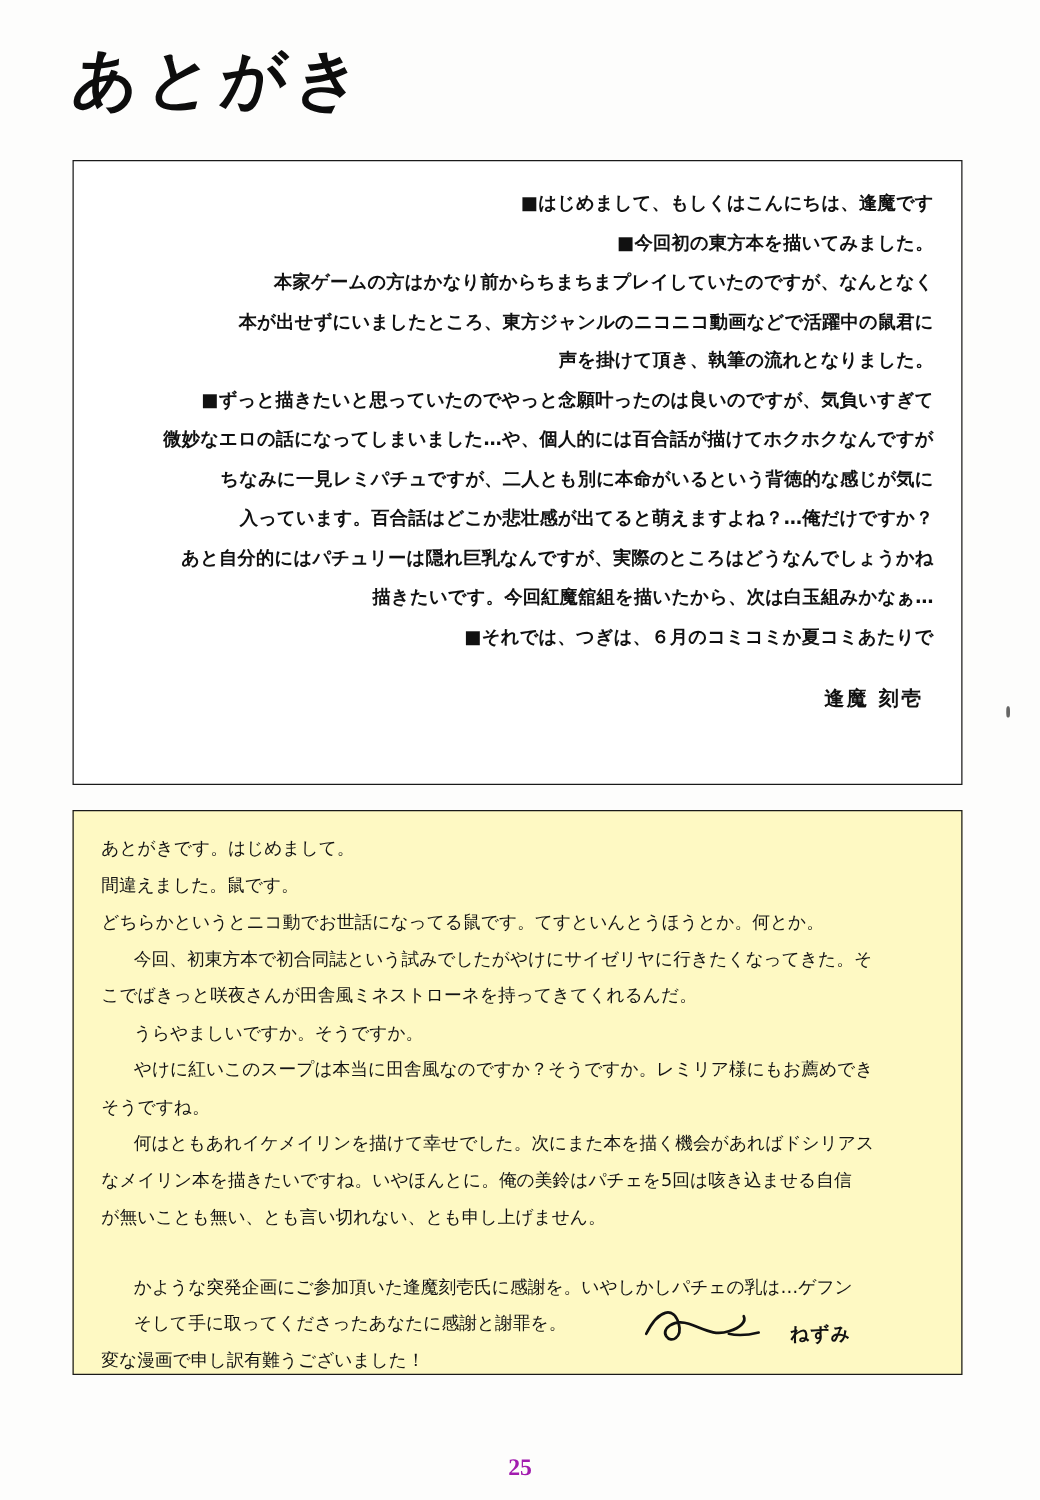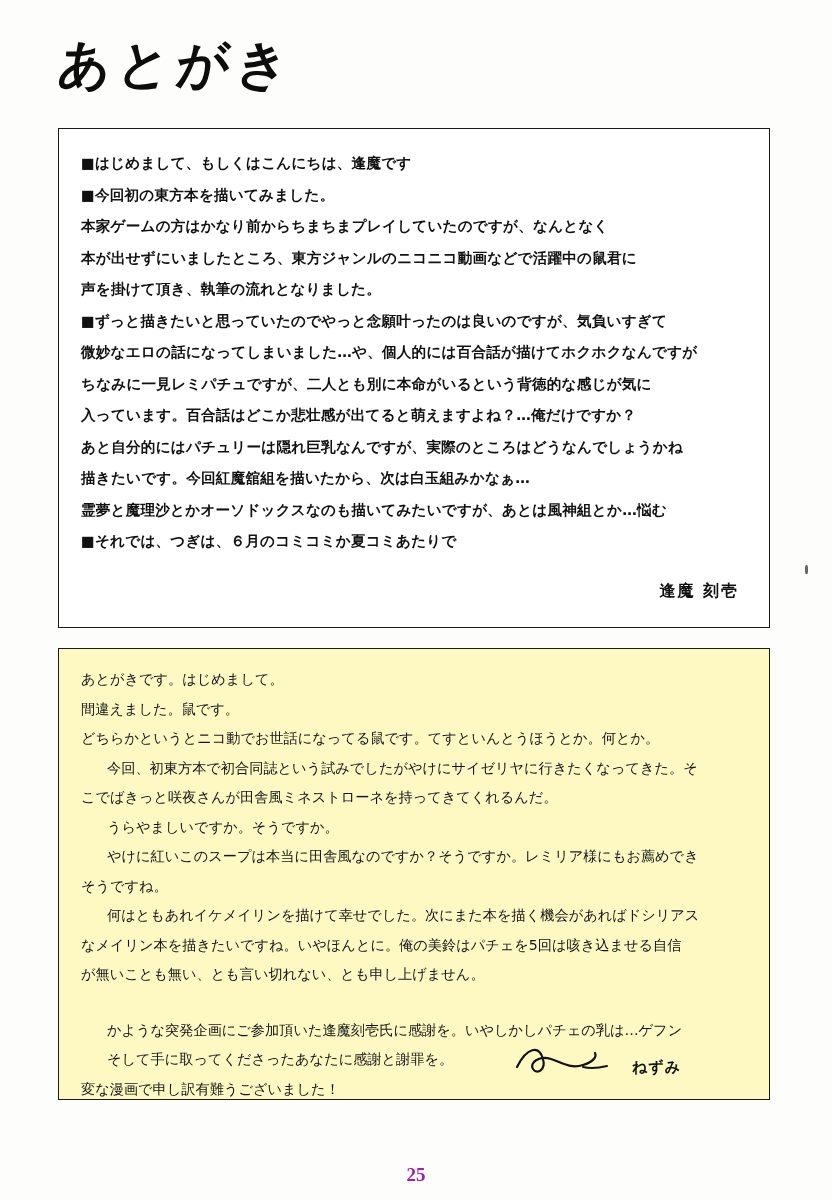--- a/index.html
+++ b/index.html
@@ -48,20 +48,21 @@
     background: #ffffff;
   }
   .box-top-inner {
     padding: 18px 22px 10px 22px;
     font-family: "DejaVu Sans", sans-serif;
     font-size: 14.6px;
     font-weight: 700;
     line-height: 31.5px;
     color: #111111;
     letter-spacing: 0.2px;
+    text-align: right;
   }
   .box-top-inner p {
     margin: 0;
     white-space: nowrap;
   }
   .sig-top {
     text-align: right;
     padding: 14px 30px 0 0;
     font-family: "DejaVu Sans", sans-serif;
     font-size: 16px;
@@ -155,21 +156,20 @@
       <p>■今回初の東方本を描いてみました。</p>
       <p>本家ゲームの方はかなり前からちまちまプレイしていたのですが、なんとなく</p>
       <p>本が出せずにいましたところ、東方ジャンルのニコニコ動画などで活躍中の鼠君に</p>
       <p>声を掛けて頂き、執筆の流れとなりました。</p>
       <p>■ずっと描きたいと思っていたのでやっと念願叶ったのは良いのですが、気負いすぎて</p>
       <p>微妙なエロの話になってしまいました…や、個人的には百合話が描けてホクホクなんですが</p>
       <p>ちなみに一見レミパチュですが、二人とも別に本命がいるという背徳的な感じが気に</p>
       <p>入っています。百合話はどこか悲壮感が出てると萌えますよね？…俺だけですか？</p>
       <p>あと自分的にはパチュリーは隠れ巨乳なんですが、実際のところはどうなんでしょうかね</p>
       <p>描きたいです。今回紅魔舘組を描いたから、次は白玉組みかなぁ…</p>
-      <p>霊夢と魔理沙とかオーソドックスなのも描いてみたいですが、あとは風神組とか…悩む</p>
       <p>■それでは、つぎは、６月のコミコミか夏コミあたりで</p>
     </div>
     <div class="sig-top">逢魔 刻壱</div>
   </div>
 
   <div class="box-bottom">
     <div class="box-bottom-inner">
       <p>あとがきです。はじめまして。</p>
       <p>間違えました。鼠です。</p>
       <p>どちらかというとニコ動でお世話になってる鼠です。てすといんとうほうとか。何とか。</p>

